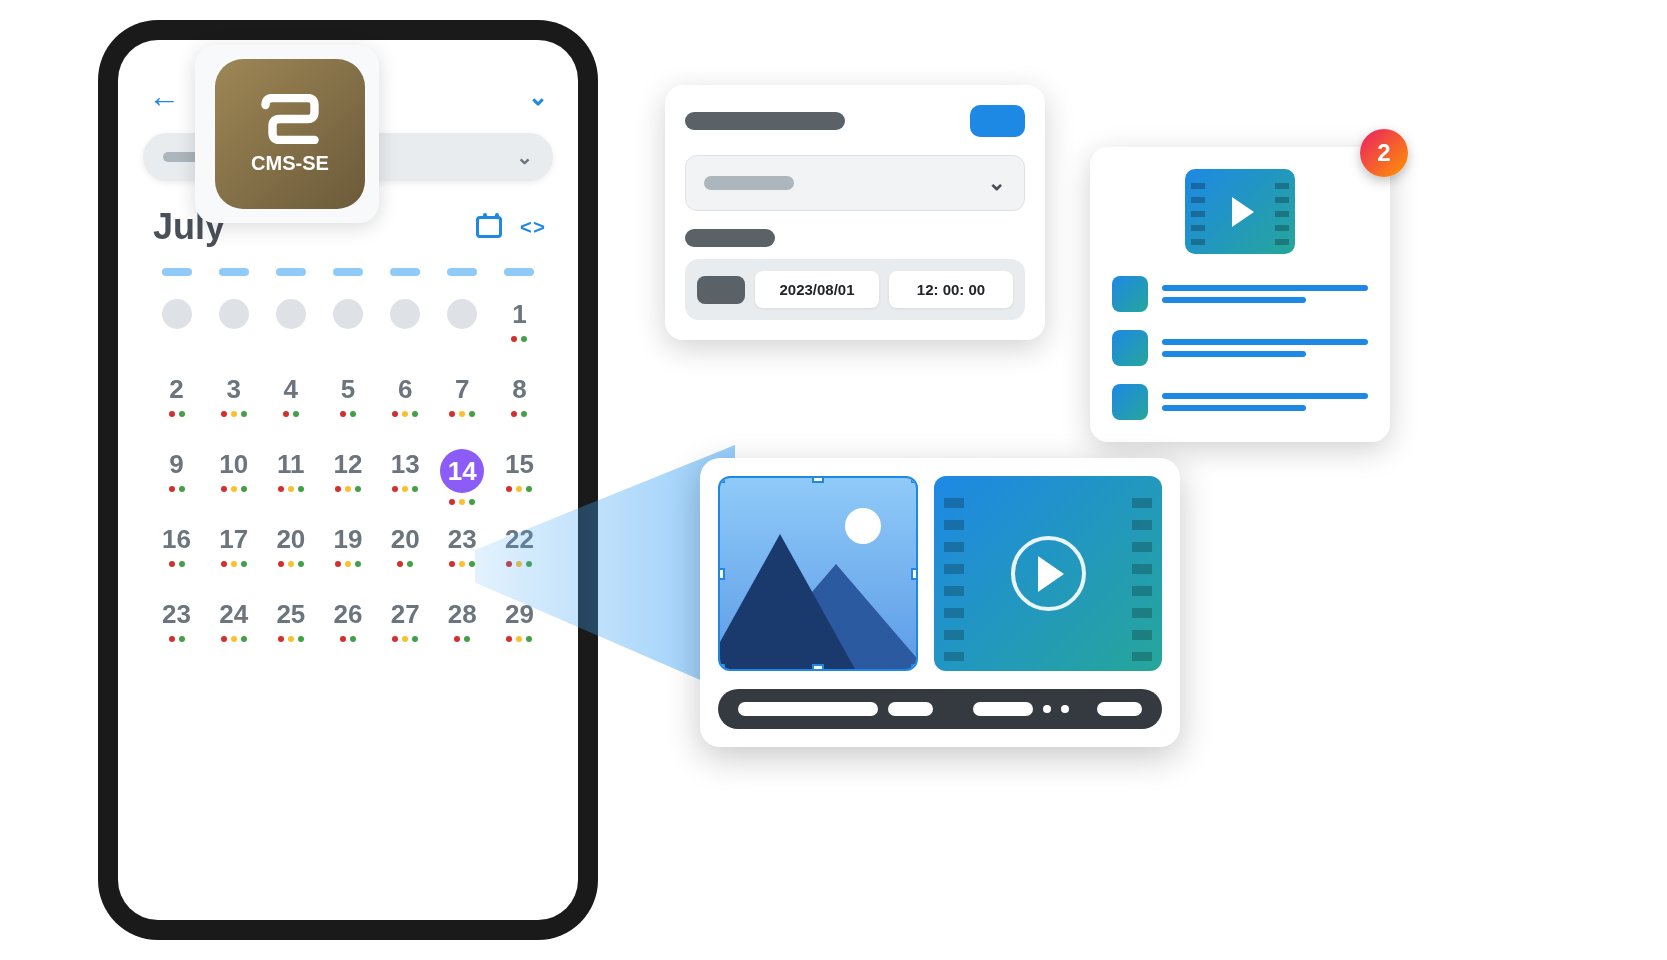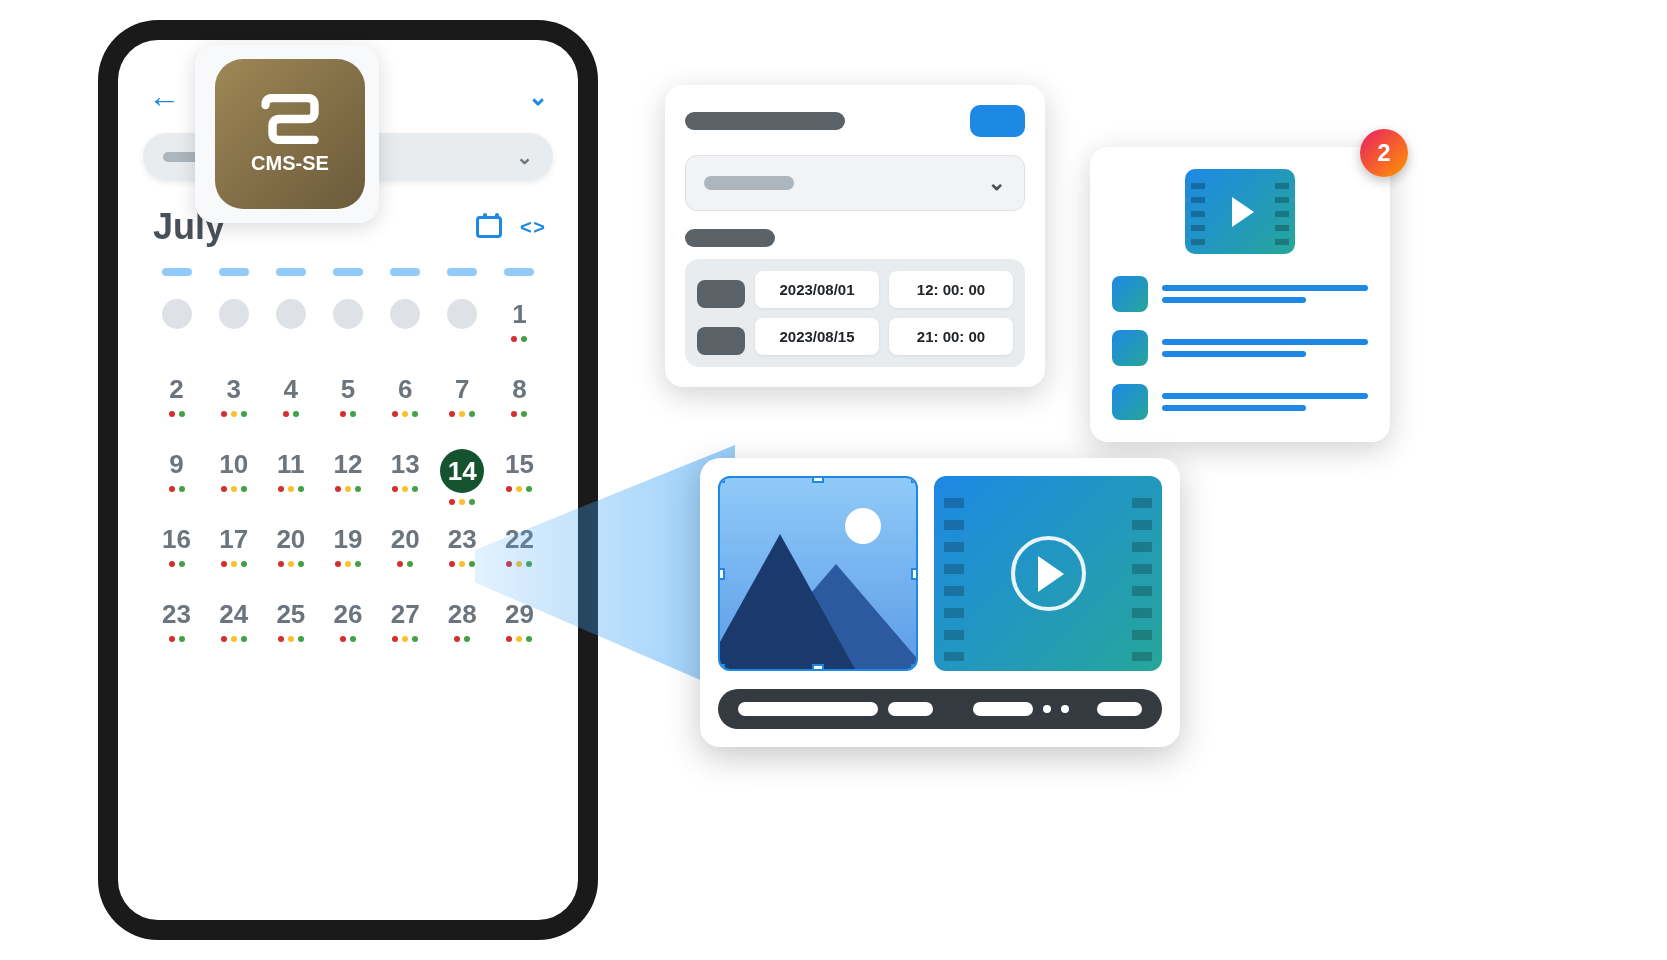--- a/index.html
+++ b/index.html
@@ -18,21 +18,21 @@
 .month-title { font-size: 36px; font-weight: 700; color: #495057; }
 .cal-nav { display: flex; align-items: center; gap: 18px; }
 .cal-icon { width: 26px; height: 22px; border: 3px solid #1e88e5; border-radius: 4px; position: relative; }
 .cal-icon::before { content: ''; position: absolute; top: -6px; left: 4px; width: 4px; height: 6px; background: #1e88e5; border-radius: 2px; box-shadow: 12px 0 0 #1e88e5; }
 .cal-arrows { color: #1e88e5; font-size: 20px; font-weight: bold; letter-spacing: -2px; }
 .day-headers { display: grid; grid-template-columns: repeat(7, 1fr); gap: 0; padding: 0 10px 15px; }
 .day-header-bar { width: 30px; height: 8px; background: #90caf9; border-radius: 4px; margin: 0 auto; }
 .cal-grid { display: grid; grid-template-columns: repeat(7, 1fr); gap: 0px; padding: 0 10px; }
 .cal-cell { height: 75px; display: flex; flex-direction: column; align-items: center; justify-content: flex-start; gap: 6px; padding-top: 8px; position: relative; }
 .cal-num { font-size: 26px; font-weight: 700; color: #6c757d; }
-.cal-num.selected { width: 44px; height: 44px; border-radius: 50%; background: #14532d; color: #fff; display: flex; align-items: center; justify-content: center; }
+.cal-num.selected { width: 44px; height: 44px; border-radius: 50%; background: #8b5cf6; color: #fff; display: flex; align-items: center; justify-content: center; }
 .cal-dots { display: flex; gap: 4px; }
 .dot { width: 6px; height: 6px; border-radius: 50%; }
 .dot.r { background: #d32f2f; }
 .dot.g { background: #43a047; }
 .dot.y { background: #fbc02d; }
 .dot.gray { width: 30px; height: 30px; border-radius: 50%; background: #dee2e6; }
 
 
 .app-icons { position: absolute; left: 195px; top: 45px; display: flex; gap: 15px; background: #f8f9fa; padding: 14px; border-radius: 20px; box-shadow: 0 4px 20px rgba(0,0,0,0.15); z-index: 10; }
 .app-icon { width: 150px; height: 150px; border-radius: 28px; display: flex; flex-direction: column; align-items: center; justify-content: center; color: #fff; font-size: 20px; font-weight: 700; gap: 8px; }
@@ -46,21 +46,21 @@
 
 .schedule-card { position: absolute; left: 665px; top: 85px; width: 380px; background: #fff; border-radius: 18px; box-shadow: 0 8px 30px rgba(0,0,0,0.18); padding: 20px; z-index: 5; }
 .sched-top { display: flex; justify-content: space-between; align-items: center; margin-bottom: 18px; }
 .gray-bar { height: 18px; background: #5a6268; border-radius: 9px; }
 .blue-btn { width: 55px; height: 32px; background: #1e88e5; border-radius: 10px; }
 .sched-dropdown { display: flex; align-items: center; justify-content: space-between; background: #f1f3f5; border: 1px solid #dee2e6; border-radius: 12px; padding: 14px 18px; margin-bottom: 18px; }
 .sched-dropdown .gbar { width: 90px; height: 14px; background: #adb5bd; border-radius: 7px; }
 .sched-dropdown .chev2 { color: #495057; font-size: 22px; font-weight: bold; }
 .sched-label { width: 90px; height: 18px; background: #5a6268; border-radius: 9px; margin-bottom: 12px; }
 .sched-dates { background: #e9ecef; border-radius: 14px; padding: 12px; display: flex; flex-direction: column; gap: 10px; }
-.date-row { display: flex; gap: 10px; align-items: flex-end; }
+.date-row { display: flex; gap: 10px; align-items: center; }
 .date-tag { width: 48px; height: 28px; background: #5a6268; border-radius: 8px; }
 .date-box { flex: 1; background: #fff; border-radius: 8px; padding: 10px; text-align: center; font-size: 15px; font-weight: 600; color: #212529; box-shadow: 0 1px 3px rgba(0,0,0,0.08); }
 
 
 .playlist-card { position: absolute; left: 1090px; top: 147px; width: 300px; background: #fff; border-radius: 18px; box-shadow: 0 8px 30px rgba(0,0,0,0.18); padding: 22px; z-index: 4; }
 .playlist-badge { position: absolute; top: -18px; right: -18px; width: 48px; height: 48px; border-radius: 50%; background: linear-gradient(135deg, #e91e63, #ff9800); color: #fff; display: flex; align-items: center; justify-content: center; font-size: 24px; font-weight: 700; box-shadow: 0 4px 12px rgba(0,0,0,0.25); }
 .playlist-video { width: 110px; height: 85px; background: linear-gradient(135deg, #1e88e5, #26a69a); border-radius: 10px; position: relative; margin: 0 auto 22px; display: flex; align-items: center; justify-content: center; }
 .playlist-video::before, .playlist-video::after { content: ''; position: absolute; top: 6px; bottom: 6px; width: 14px; background: repeating-linear-gradient(transparent, transparent 8px, rgba(0,0,0,0.25) 8px, rgba(0,0,0,0.25) 14px); }
 .playlist-video::before { left: 6px; }
 .playlist-video::after { right: 6px; }
@@ -387,25 +387,20 @@
     <span class="gbar"></span>
     <span class="chev2">⌄</span>
   </div>
   <div class="sched-label"></div>
   <div class="sched-dates">
     <div class="date-row">
       <span class="date-tag"></span>
       <span class="date-box">2023/08/01</span>
       <span class="date-box">12: 00: 00</span>
     </div>
-    <div class="date-row">
-      <span class="date-tag"></span>
-      <span class="date-box">2023/08/15</span>
-      <span class="date-box">21: 00: 00</span>
-    </div>
   </div>
 </div>
 
 <div class="playlist-card">
   <div class="playlist-badge">2</div>
   <div class="playlist-video">
     <span class="play-tri"></span>
   </div>
   <div class="playlist-rows">
     <div class="playlist-row">

